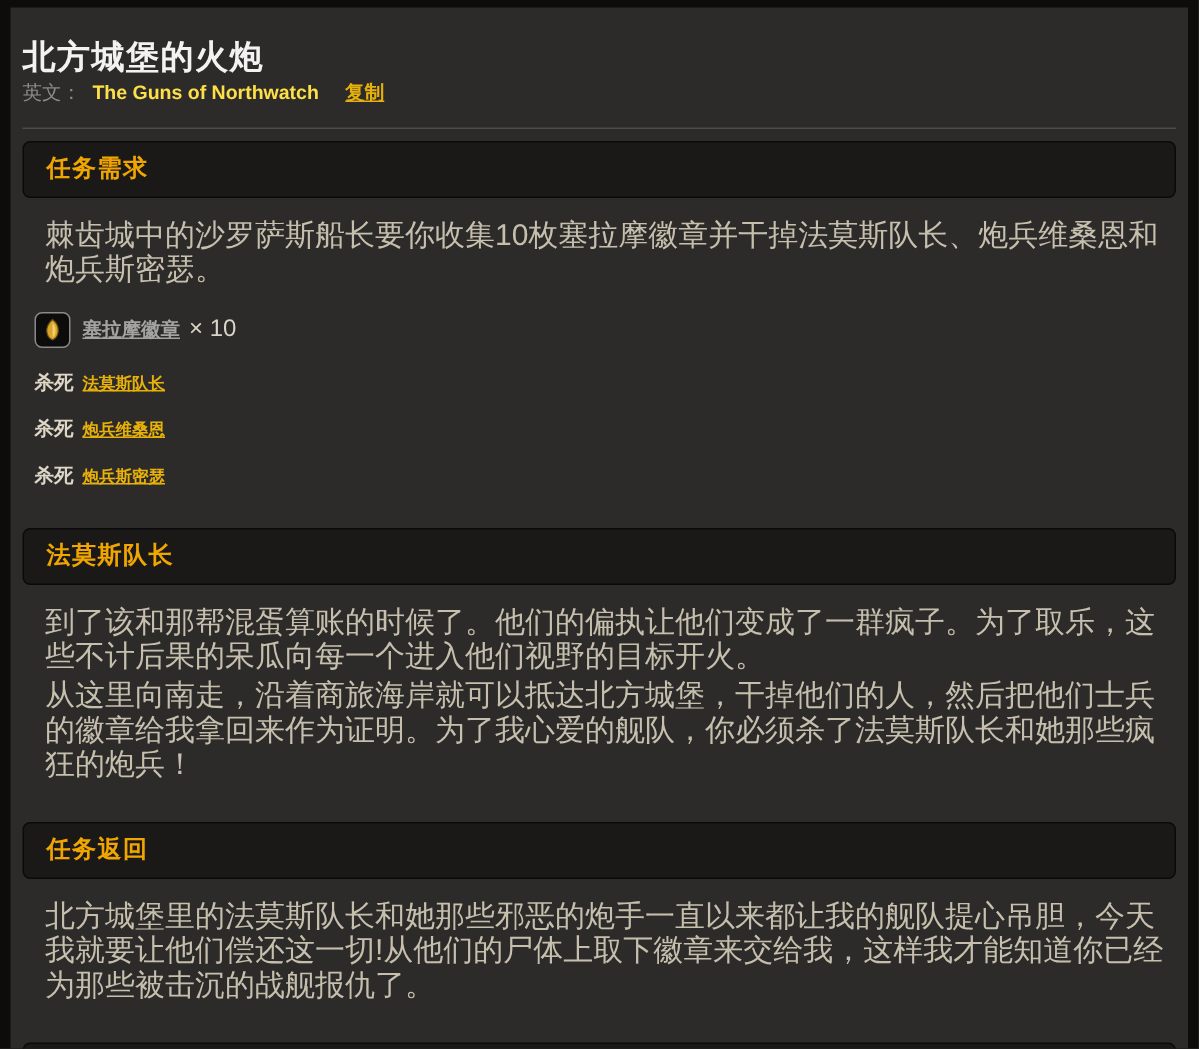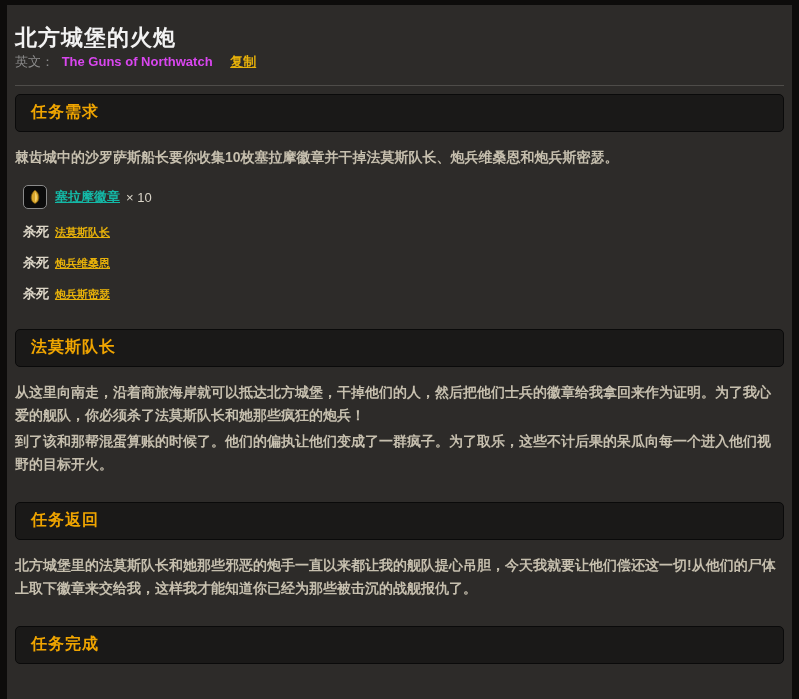--- a/index.html
+++ b/index.html
@@ -25,21 +25,21 @@
     font-weight:bold;
     letter-spacing:1px;
     margin:4px 0 0 0;
   }
   .english-row{
     font-size:13px;
     margin-bottom:14px;
     color:var(--muted);
   }
   .english-label{color:var(--muted);}
-  .english-value{color:#d946ef; font-weight:bold; margin-left:4px;text-align:right;}
+  .english-value{color:#fde047; font-weight:bold; margin-left:4px;text-align:right;}
   .copy-link{
     color:var(--link-gold);
     font-weight:bold;
     text-decoration:underline;
     margin-left:14px;
     cursor:pointer;
   }
   .divider{
     border:none;
     border-top:1px solid var(--divider);
@@ -53,51 +53,50 @@
     margin:8px 0 14px 0;
   }
   .section-header .heading{
     color:var(--heading-gold);
     font-size:16px;
     font-weight:bold;
     letter-spacing:1px;
   }
   .body-text{
     color:var(--body-text);
-    font-size:14px;
+    font-size:20px;
     line-height:23px;
-    margin:0 0 4px 0;
-    font-weight:bold;
+    margin:0 0 4px 15px;
   }
   .section-block{margin-bottom:26px;}
   .item-row{
     display:flex;
     align-items:center;
     margin:16px 0 14px 8px;
   }
   .item-icon{
     width:24px; height:24px;
     background:#0c0c0c;
     border:1px solid #8a8a8a;
     border-radius:5px;
     display:flex; align-items:center; justify-content:center;
     cursor:pointer;
     flex:0 0 auto;
   }
   .item-link{
-    color:#14b8a6;
+    color:#a3a3a3;
     font-size:13px;
     font-weight:bold;
     text-decoration:underline;
     margin-left:8px;
     cursor:pointer;
   }
   .item-count{
     color:#d9d4c7;
-    font-size:13px;
+    font-size:16px;
     margin-left:6px;
   }
   .kill-row{margin:0 0 13px 8px; display:flex; align-items:center;}
   .kill-label{
     color:#ddd7c8;
     font-size:13px;
     font-weight:bold;
   }
   .kill-target-link{
     color:var(--link-gold);
@@ -152,22 +151,22 @@
     <div class="kill-row">
       <span class="kill-label">杀死</span>
       <a class="kill-target-link">炮兵斯密瑟</a>
     </div>
   </div>
 
   <div class="section-block">
     <div class="section-header">
       <span class="heading">法莫斯队长</span>
     </div>
+    <p class="body-text para">到了该和那帮混蛋算账的时候了。他们的偏执让他们变成了一群疯子。为了取乐，这些不计后果的呆瓜向每一个进入他们视野的目标开火。</p>
     <p class="body-text para">从这里向南走，沿着商旅海岸就可以抵达北方城堡，干掉他们的人，然后把他们士兵的徽章给我拿回来作为证明。为了我心爱的舰队，你必须杀了法莫斯队长和她那些疯狂的炮兵！</p>
-    <p class="body-text para">到了该和那帮混蛋算账的时候了。他们的偏执让他们变成了一群疯子。为了取乐，这些不计后果的呆瓜向每一个进入他们视野的目标开火。</p>
   </div>
 
   <div class="section-block">
     <div class="section-header">
       <span class="heading">任务返回</span>
     </div>
     <p class="body-text para">北方城堡里的法莫斯队长和她那些邪恶的炮手一直以来都让我的舰队提心吊胆，今天我就要让他们偿还这一切!从他们的尸体上取下徽章来交给我，这样我才能知道你已经为那些被击沉的战舰报仇了。</p>
   </div>
 
   <div class="section-block">

